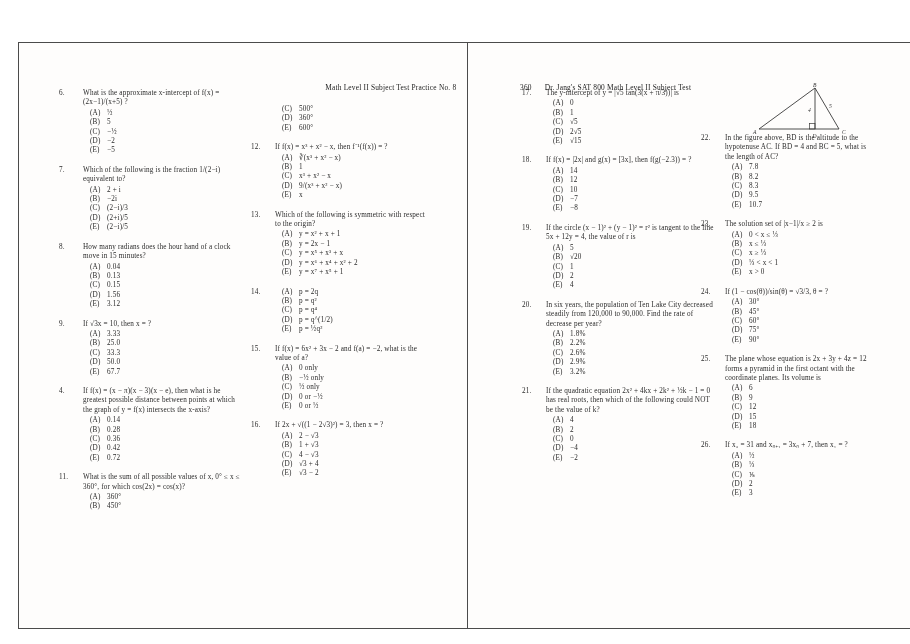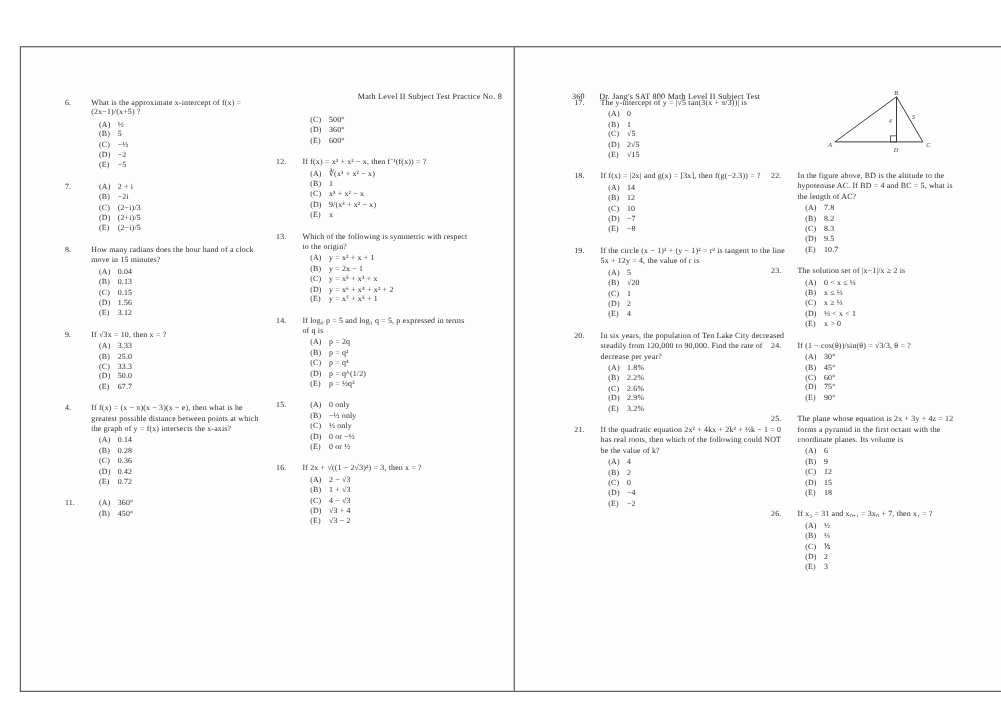--- a/index.html
+++ b/index.html
@@ -64,20 +64,21 @@
             </div>
             <div class="choice">
               <span class="clabel">(E)</span>
               <span class="ctext">−5</span>
             </div>
           </div>
         </div>
         <div class="question">
           <div class="qnum">7.</div>
           <div class="qbody">
+            <div class="qstem">Which of the following is the fraction 1/(2−i) equivalent to?</div>
             <div class="choice">
               <span class="clabel">(A)</span>
               <span class="ctext">2 + i</span>
             </div>
             <div class="choice">
               <span class="clabel">(B)</span>
               <span class="ctext">−2i</span>
             </div>
             <div class="choice">
               <span class="clabel">(C)</span>
@@ -167,20 +168,21 @@
             </div>
             <div class="choice">
               <span class="clabel">(E)</span>
               <span class="ctext">0.72</span>
             </div>
           </div>
         </div>
         <div class="question">
           <div class="qnum">11.</div>
           <div class="qbody">
+            <div class="qstem">What is the sum of all possible values of x, 0° ≤ x ≤ 360°, for which cos(2x) = cos(x)?</div>
             <div class="choice">
               <span class="clabel">(A)</span>
               <span class="ctext">360°</span>
             </div>
             <div class="choice">
               <span class="clabel">(B)</span>
               <span class="ctext">450°</span>
             </div>
           </div>
         </div>
@@ -251,21 +253,20 @@
             </div>
             <div class="choice">
               <span class="clabel">(E)</span>
               <span class="ctext">y = x⁷ + x⁵ + 1</span>
             </div>
           </div>
         </div>
         <div class="question">
           <div class="qnum">14.</div>
           <div class="qbody">
-            <div class="qstem">If log₉ p = 5 and log₃ q = 5, p expressed in terms of q is</div>
             <div class="choice">
               <span class="clabel">(A)</span>
               <span class="ctext">p = 2q</span>
             </div>
             <div class="choice">
               <span class="clabel">(B)</span>
               <span class="ctext">p = q²</span>
             </div>
             <div class="choice">
               <span class="clabel">(C)</span>
@@ -277,20 +278,21 @@
             </div>
             <div class="choice">
               <span class="clabel">(E)</span>
               <span class="ctext">p = ½q²</span>
             </div>
           </div>
         </div>
         <div class="question">
           <div class="qnum">15.</div>
           <div class="qbody">
+            <div class="qstem">If f(x) = 6x² + 3x − 2 and f(a) = −2, what is the value of a?</div>
             <div class="choice">
               <span class="clabel">(A)</span>
               <span class="ctext">0 only</span>
             </div>
             <div class="choice">
               <span class="clabel">(B)</span>
               <span class="ctext">−½ only</span>
             </div>
             <div class="choice">
               <span class="clabel">(C)</span>
@@ -478,21 +480,21 @@
               <span class="clabel">(D)</span>
               <span class="ctext">−4</span>
             </div>
             <div class="choice">
               <span class="clabel">(E)</span>
               <span class="ctext">−2</span>
             </div>
           </div>
         </div>
       </div>
-    <div class="col" style="left:233px;top:113px;width:176px;">
+    <div class="col" style="left:233px;top:91px;width:176px;">
         <div class="question">
           <div class="qnum">22.</div>
           <div class="qbody">
             <div class="qstem">In the figure above, BD is the altitude to the hypotenuse AC. If BD = 4 and BC = 5, what is the length of AC?</div>
             <div class="choice">
               <span class="clabel">(A)</span>
               <span class="ctext">7.8</span>
             </div>
             <div class="choice">
               <span class="clabel">(B)</span>

